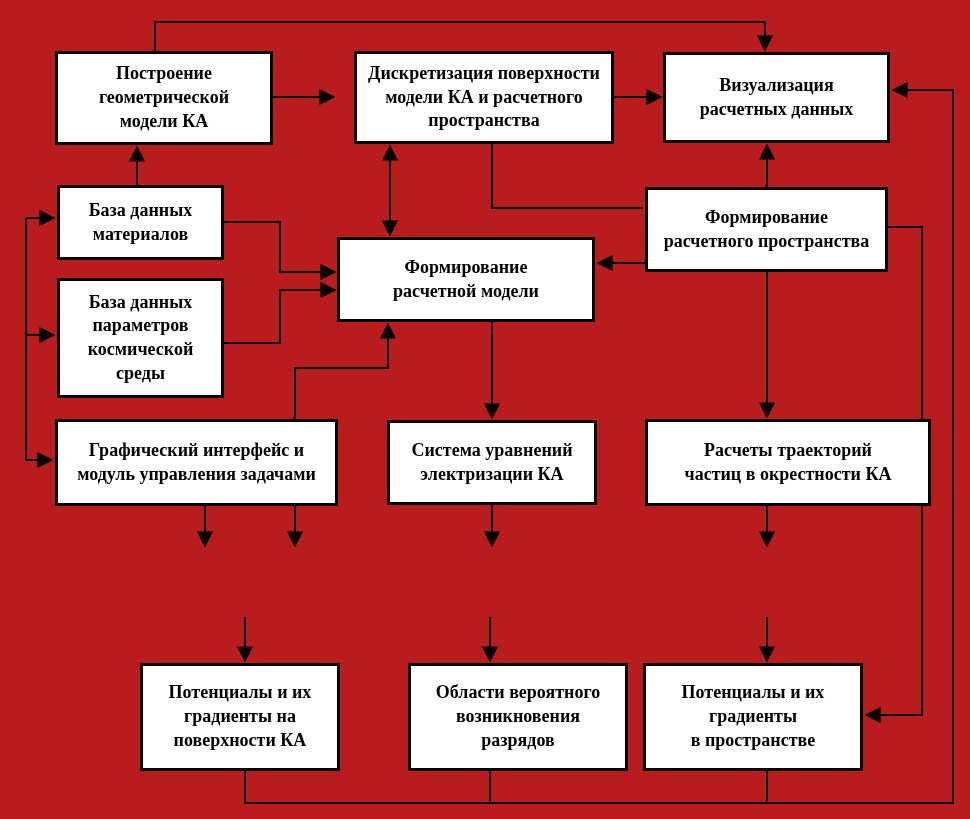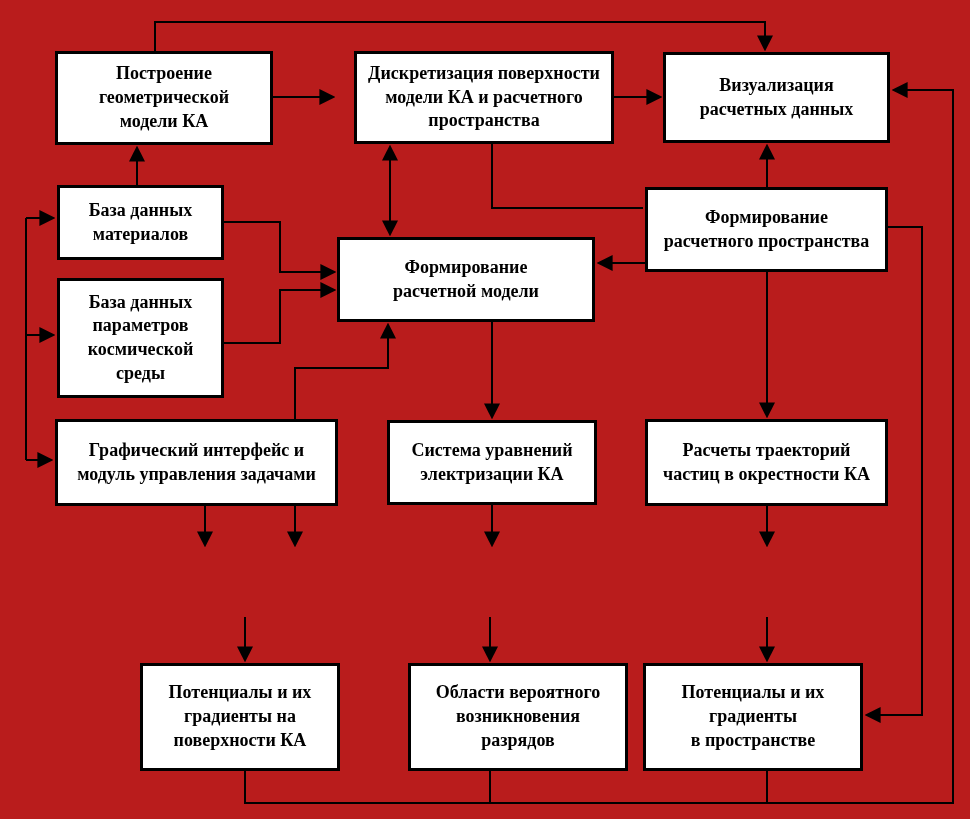--- a/index.html
+++ b/index.html
@@ -98,21 +98,21 @@
 параметров
 космической
 среды</div>
 
   <div class="box" style="left:55px;  top:419px; width:283px; height:87px;">Графический интерфейс и
 модуль управления задачами</div>
 
   <div class="box" style="left:387px; top:420px; width:210px; height:85px;">Система уравнений
 электризации КА</div>
 
-  <div class="box" style="left:645px; top:419px; width:243px; height:87px;">Расчеты траекторий
+  <div class="box" style="left:645px; top:419px; width:286px; height:87px;">Расчеты траекторий
 частиц в окрестности КА</div>
 
 
   <div class="box" style="left:140px; top:663px; width:200px; height:108px;">Потенциалы и их
 градиенты на
 поверхности КА</div>
 
   <div class="box" style="left:380px; top:663px; width:220px; height:108px;margin-left:28px;">Области вероятного
 возникновения
 разрядов</div>

